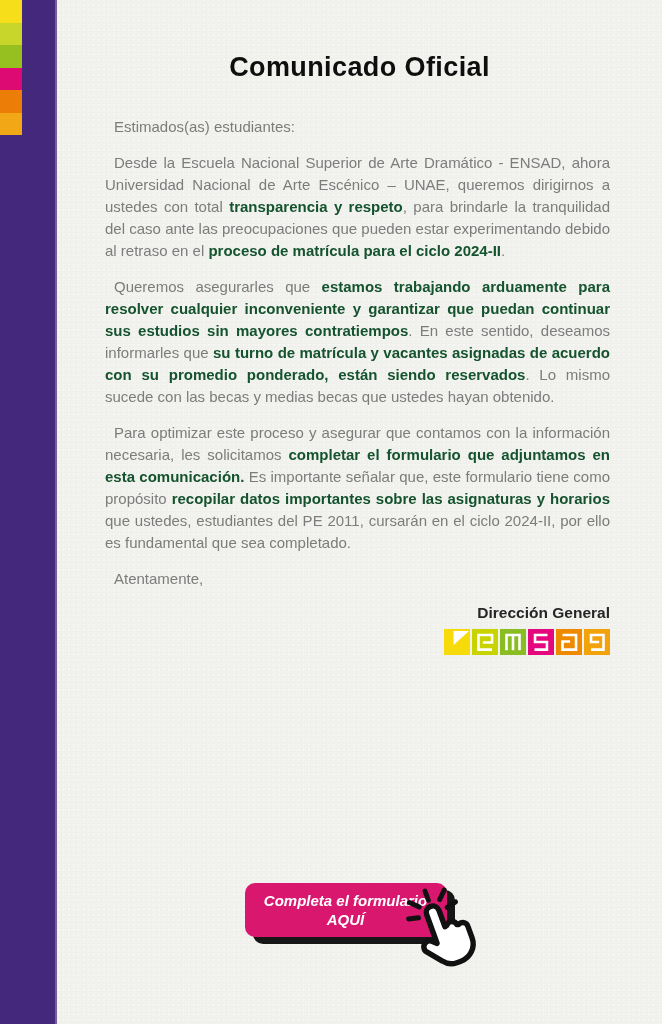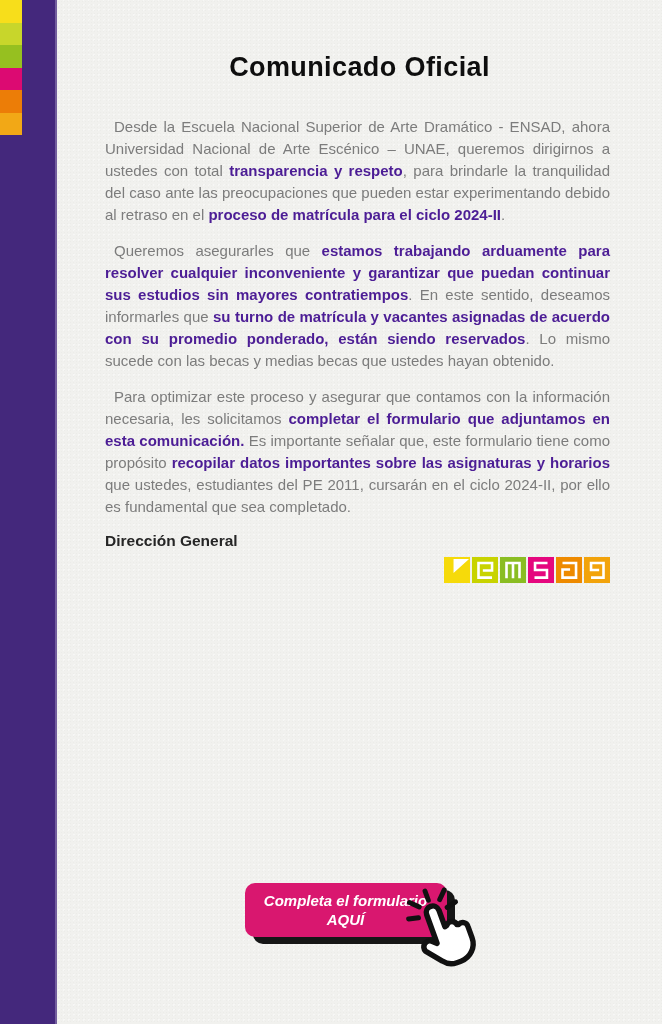--- a/index.html
+++ b/index.html
@@ -24,22 +24,22 @@
   .content { position:absolute; left:57px; top:0; width:605px; height:724px; }
   .page-title {
     margin-top:52px; text-align:center;
     font-size:27px; font-weight:bold; letter-spacing:0.4px; color:#0e0e0e;
   }
   .letter { margin:33px 52px 0 48px; }
   .para {
     font-size:15px; line-height:22px; color:#7c7c7c;
     text-align:justify; text-indent:9px; margin-bottom:14px;
   }
-  .para .b { font-weight:bold; color:#4c1d95; }
-  .signature { margin:12px 52px 0 48px; text-align:left; }
+  .para .b { font-weight:bold; color:#14532d; }
+  .signature { margin:12px 52px 0 48px; text-align:right; }
   .sig-title { font-size:15.5px; font-weight:bold; color:#262626; }
   .logo-row { margin-top:7px; display:flex; justify-content:flex-end; gap:2px; }
   .tile { width:26px; height:26px; flex:0 0 auto; }
   .tile svg { display:block; width:100%; height:100%; }
   .button-area {
     position:absolute; top:883px; left:0; width:605px;
     display:flex; justify-content:center;
   }
   .form-button {
     position:relative; transform:translateX(-14px);
@@ -66,23 +66,25 @@
     <div class="sq" style="background: rgb(150, 192, 32);"></div>
     <div class="sq" style="background: rgb(220, 10, 114);"></div>
     <div class="sq" style="background: rgb(236, 125, 7);"></div>
     <div class="sq" style="background: rgb(242, 168, 22);"></div>
   </div>
 
 <div class="content">
   <h1 class="page-title">Comunicado Oficial</h1>
 
   <div class="letter">
+      <p class="para"><span>Estimados(as) estudiantes:</span></p>
       <p class="para"><span>Desde la Escuela Nacional Superior de Arte Dramático - ENSAD, ahora Universidad Nacional de Arte Escénico – UNAE, queremos dirigirnos a ustedes con total </span><span class="b">transparencia y respeto</span><span>, para brindarle la tranquilidad del caso ante las preocupaciones que pueden estar experimentando debido al retraso en el </span><span class="b">proceso de matrícula para el ciclo 2024-II</span><span>.</span></p>
       <p class="para"><span>Queremos asegurarles que </span><span class="b">estamos trabajando arduamente para resolver cualquier inconveniente y garantizar que puedan continuar sus estudios sin mayores contratiempos</span><span>. En este sentido, deseamos informarles que </span><span class="b">su turno de matrícula y vacantes asignadas de acuerdo con su promedio ponderado, están siendo reservados</span><span>. Lo mismo sucede con las becas y medias becas que ustedes hayan obtenido.</span></p>
       <p class="para"><span>Para optimizar este proceso y asegurar que contamos con la información necesaria, les solicitamos </span><span class="b">completar el formulario que adjuntamos en esta comunicación.</span><span> Es importante señalar que, este formulario tiene como propósito </span><span class="b">recopilar datos importantes sobre las asignaturas y horarios</span><span> que ustedes, estudiantes del PE 2011, cursarán en el ciclo 2024-II, por ello es fundamental que sea completado.</span></p>
+      <p class="para"><span>Atentamente,</span></p>
     </div>
 
   <div class="signature">
     <div class="sig-title">Dirección General</div>
     <div class="logo-row">
         <div class="tile" style="background: rgb(246, 218, 10);">
           <svg viewBox="0 0 24 24" fill="none" stroke="#fff" stroke-width="2.4">
             <polygon points="10,3 20,3 10,12" fill="#fff"></polygon>
           </svg>
         </div>

